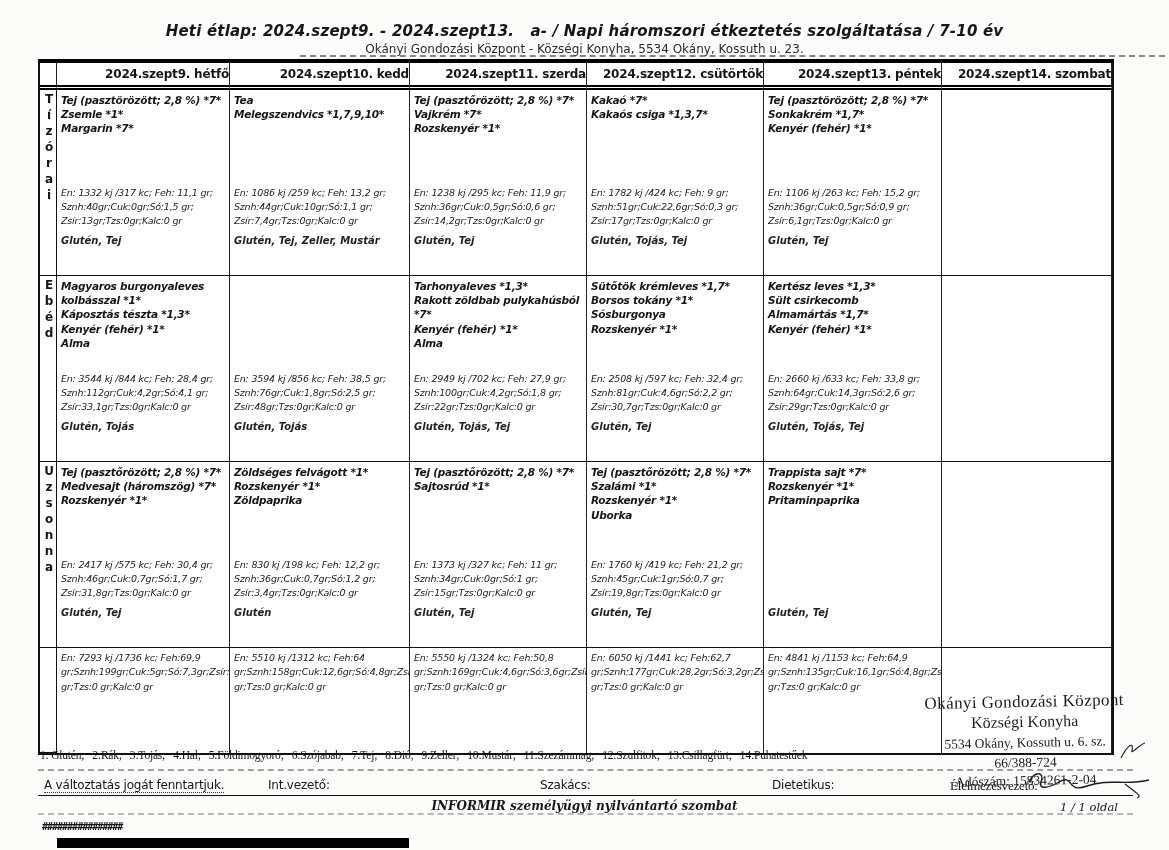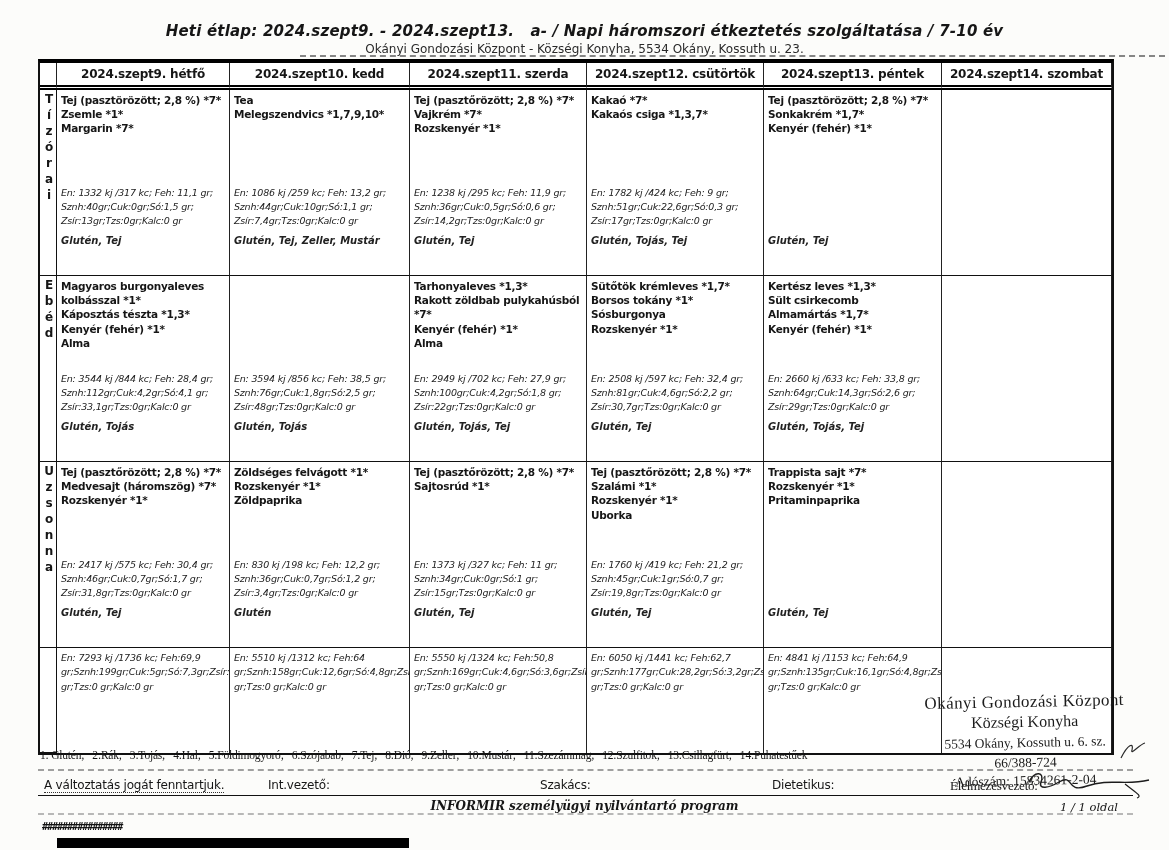--- a/index.html
+++ b/index.html
@@ -8,28 +8,28 @@
   
   .doc-title{position:absolute;left:0;top:22px;width:100%;text-align:center;
              font-size:15px;font-weight:bold;font-style:italic;white-space:pre-wrap;letter-spacing:.2px;}
   .doc-subtitle{position:absolute;left:0;top:42px;width:100%;text-align:center;font-size:12px;color:#2a2a2a;}
   .scanline{position:absolute;height:0;border-top:2px dashed #555;opacity:.7;}
   
   .menu-table{position:absolute;left:38px;top:59px;width:1072px;
               display:grid;grid-template-columns:17px 173px 180px 177px 177px 178px 170px;
               border:2px solid #111;border-top:4px solid #000;background:#fff;}
   .hcell{height:22px;border-right:1px solid #222;border-bottom:5px double #000;
-         font-size:12px;font-weight:bold;text-align:center;line-height:22px;
+         font-size:12px;font-weight:bold;text-align:right;line-height:22px;
          letter-spacing:-0.2px;overflow:hidden;}
   .label-cell{border-right:1.5px solid #111;border-bottom:1.5px solid #111;position:relative;}
   .vlabel{writing-mode:vertical-lr;text-orientation:upright;font-weight:bold;font-size:12px;
           letter-spacing:2px;margin-top:2px;margin-left:1px;line-height:15px;}
   .menu-cell{height:185px;border-right:1px solid #222;border-bottom:1.5px solid #111;
              position:relative;overflow:hidden;}
-  .items{padding:3px 3px 0 4px;}
+  .items{padding:3px 3px 0 4px;font-style:italic;}
   .item{font-size:10.5px;font-weight:bold;line-height:1.35;letter-spacing:-0.25px;}
   .nutrition{position:absolute;left:4px;right:2px;top:96px;font-style:italic;font-size:9.5px;
              line-height:1.45;color:#222;letter-spacing:-0.2px;}
   .allergens{position:absolute;left:4px;right:2px;top:145px;font-style:italic;font-size:10px;color:#222;font-weight:bold;}
   .total-cell{height:102px;border-right:1px solid #222;font-style:italic;font-size:9.5px;
               line-height:1.5;padding:3px 3px 0 4px;color:#222;letter-spacing:-0.2px;overflow:hidden;}
   
   .legend{position:absolute;left:40px;top:749px;width:1100px;font-family:"Liberation Serif",serif;
           font-size:11.5px;white-space:pre-wrap;letter-spacing:-0.2px;}
   .footer-label{position:absolute;top:778px;font-size:12px;letter-spacing:-0.2px;}
@@ -127,20 +127,25 @@
           <div class="">Zsír:17gr;Tzs:0gr;Kalc:0 gr</div>
         </div>
         <div class="allergens">Glutén, Tojás, Tej</div>
       </div>
       <div class="menu-cell">
         <div class="items">
           <div class="item">Tej (pasztörözött; 2,8 %) *7*</div>
           <div class="item">Sonkakrém *1,7*</div>
           <div class="item">Kenyér (fehér) *1*</div>
         </div>
+        <div class="nutrition">
+          <div class="">En: 1106 kj /263 kc; Feh: 15,2 gr;</div>
+          <div class="">Sznh:36gr;Cuk:0,5gr;Só:0,9 gr;</div>
+          <div class="">Zsír:6,1gr;Tzs:0gr;Kalc:0 gr</div>
+        </div>
         <div class="allergens">Glutén, Tej</div>
       </div>
       <div class="menu-cell">
         <div class="items"></div>
         <div class="nutrition"></div>
         <div class="allergens"></div>
       </div>
       <div class="label-cell">
         <div class="vlabel">Ebéd</div>
       </div>
@@ -294,21 +299,21 @@
 
   <div class="scanline" style="left:38px;top:769px;width:1095px;opacity:.55;"></div>
 
   <div class="footer-label fl-change">A változtatás jogát fenntartjuk.</div>
   <div class="footer-label fl-int">Int.vezető:</div>
   <div class="footer-label fl-szakacs">Szakács:</div>
   <div class="footer-label fl-diet">Dietetikus:</div>
   <div class="footer-label fl-elelm">Élelmezésvezető:</div>
 
   <div class="footer-rule"></div>
-  <div class="program-line">INFORMIR személyügyi nyilvántartó program</div>
+  <div class="program-line">INFORMIR személyügyi nyilvántartó szombat</div>
   <div class="page-indicator">1 / 1 oldal</div>
 
   <div class="scanline" style="left:38px;top:813px;width:1095px;opacity:.4;"></div>
 
   <div class="hash-marks">################</div>
   <div class="black-bar"></div>
 
   <div class="stamp">
     <div class="stamp-l1">Okányi Gondozási Központ</div>
     <div class="stamp-l2">Községi Konyha</div>

